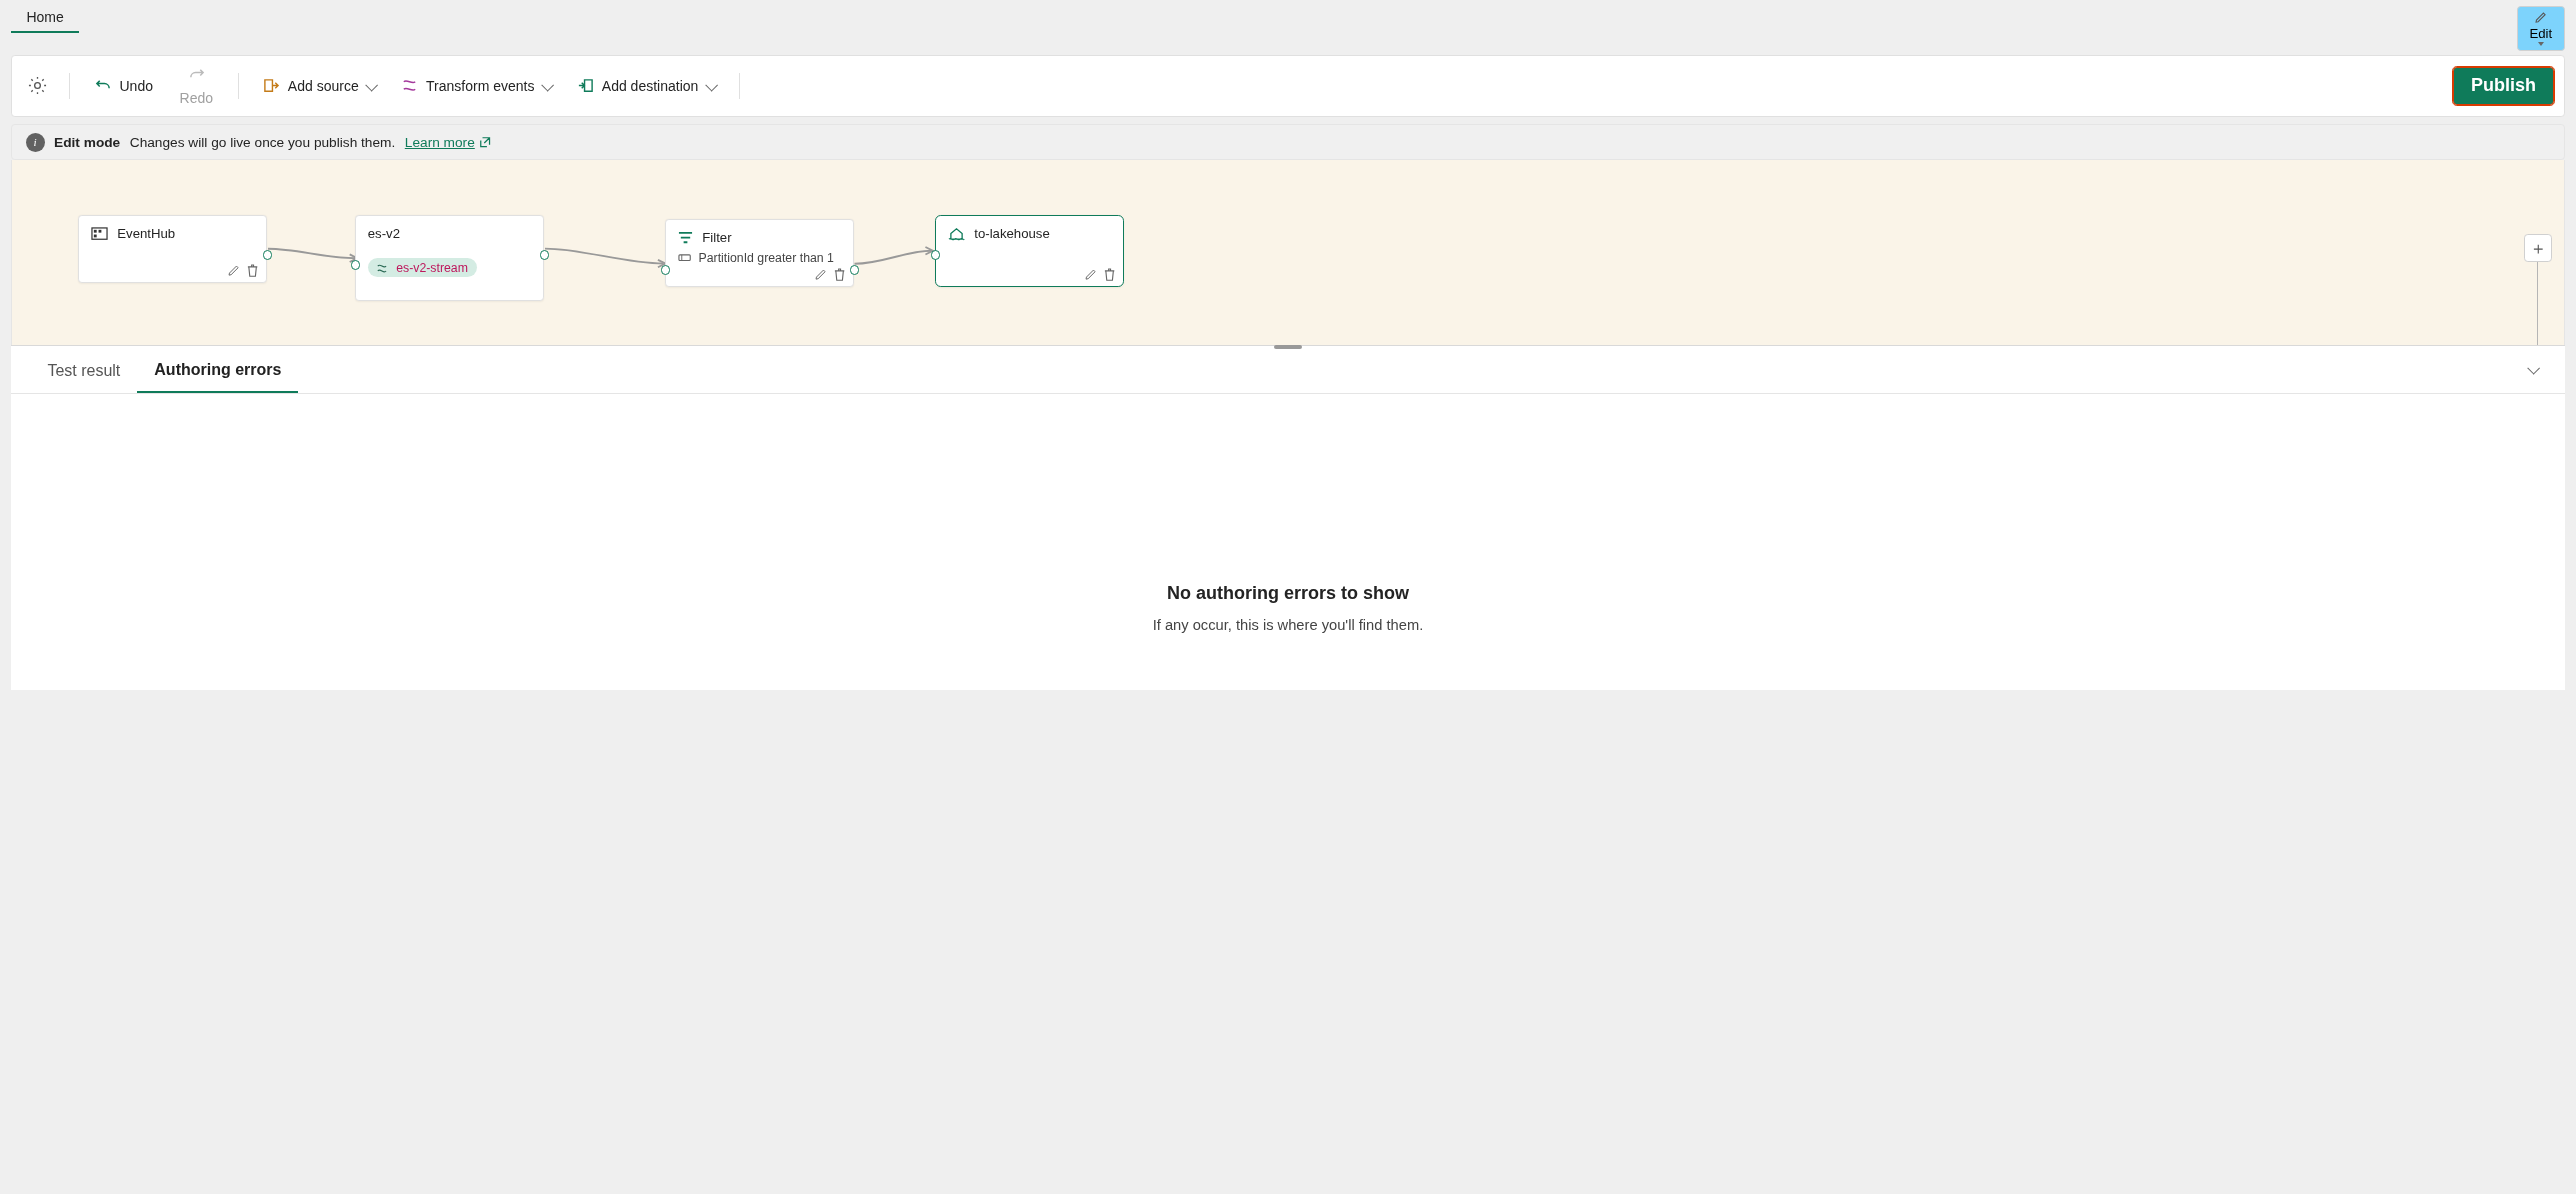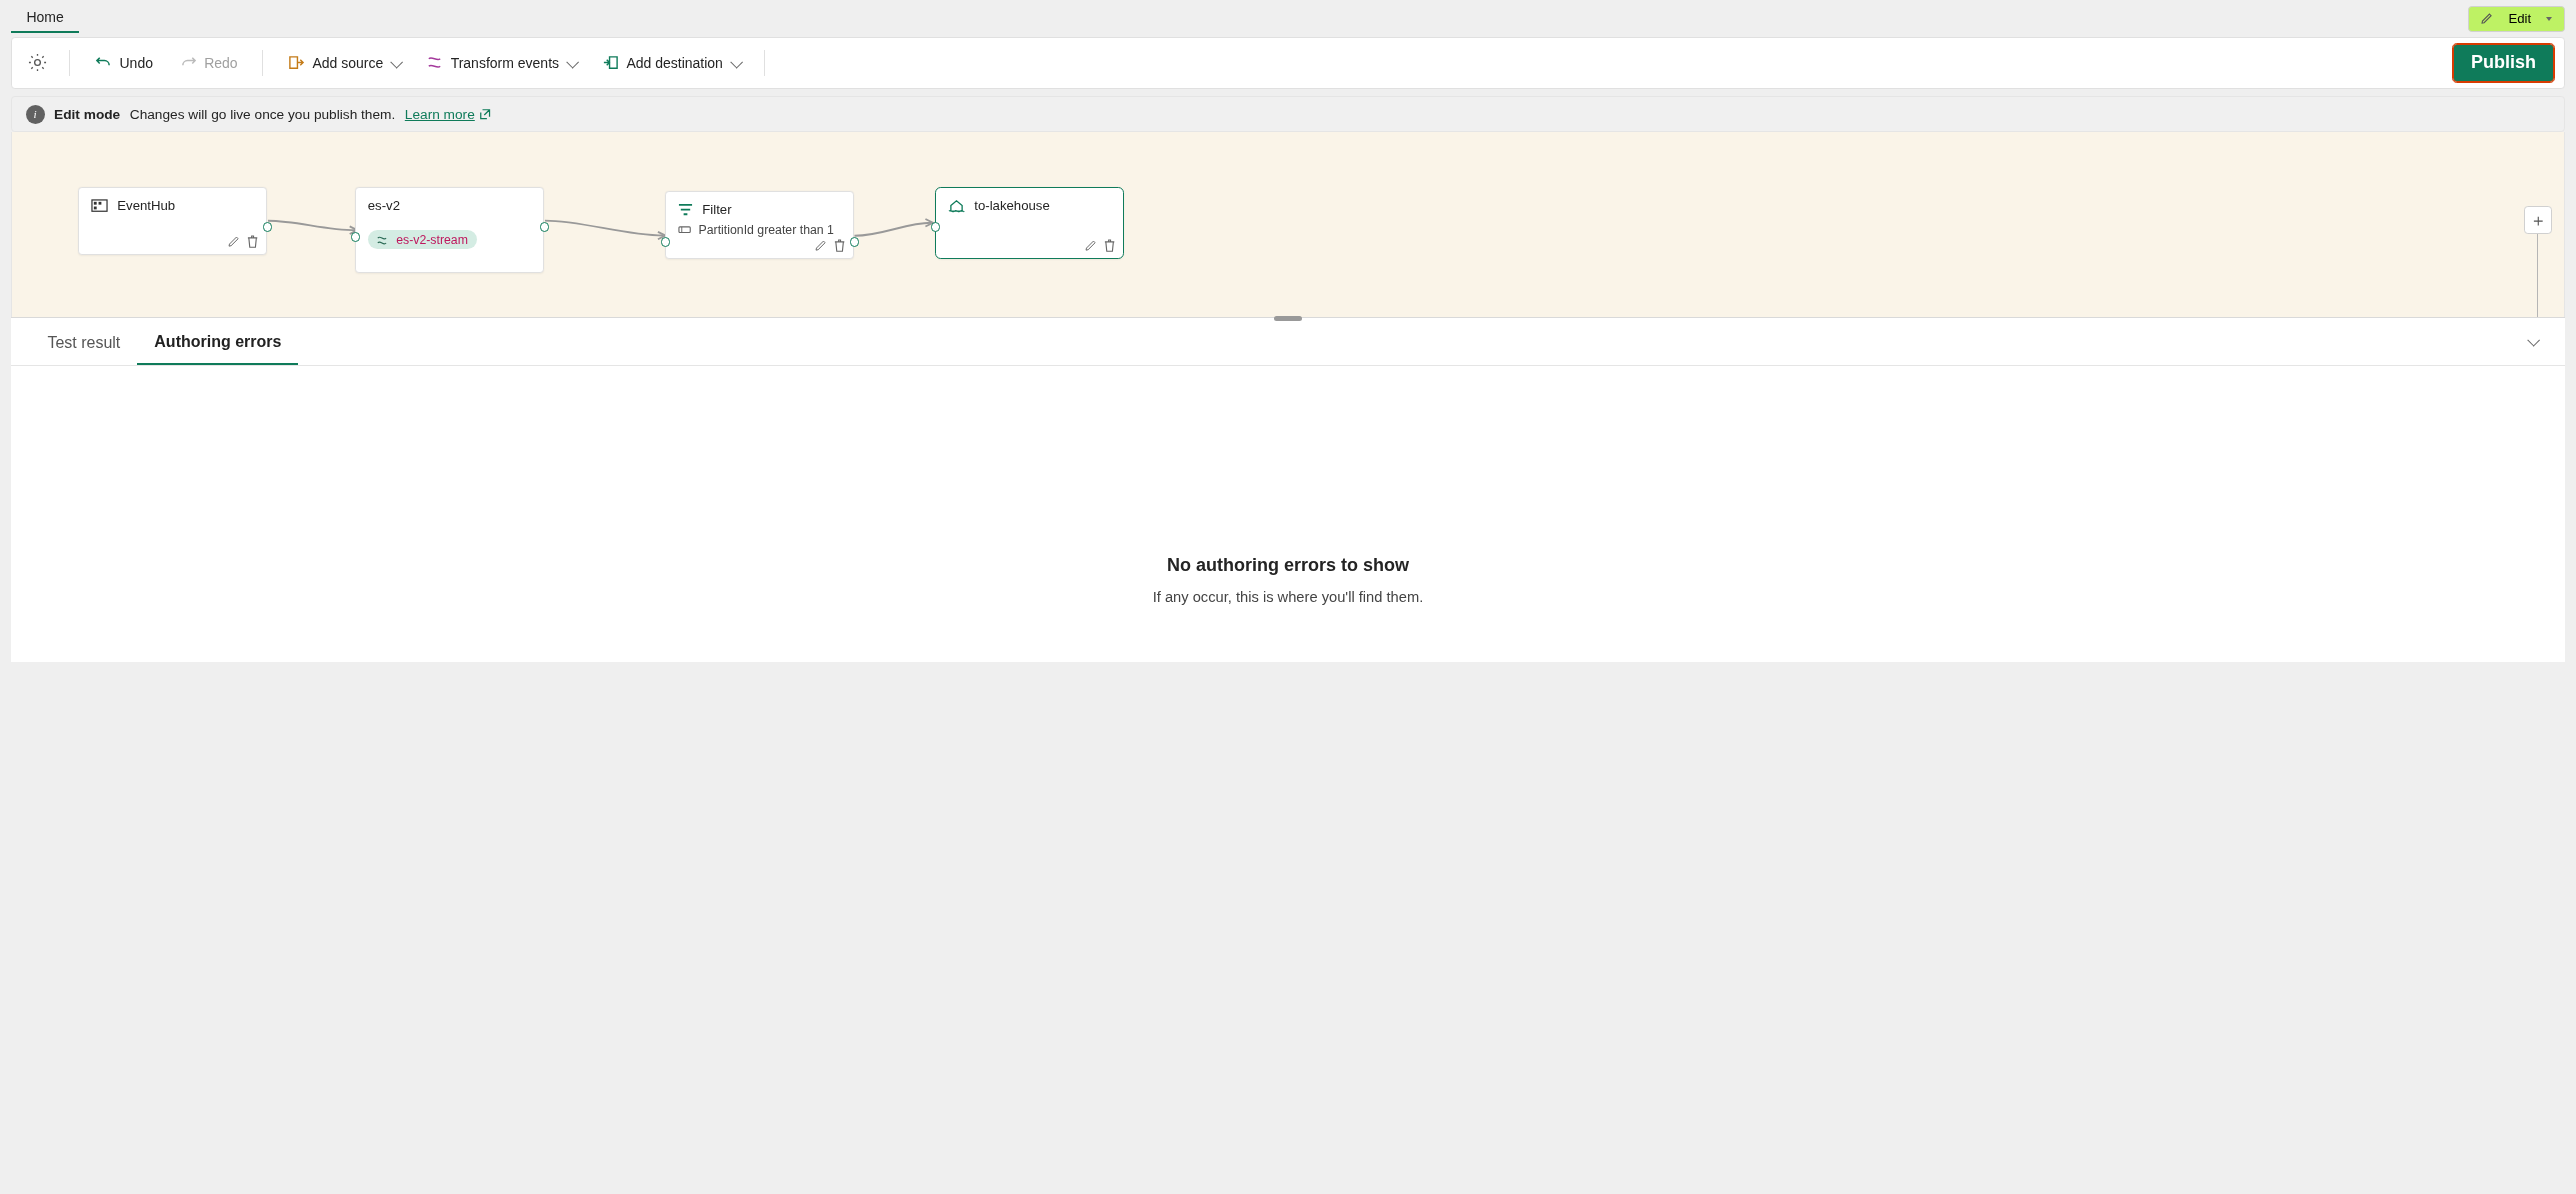--- a/index.html
+++ b/index.html
@@ -19,28 +19,29 @@
 }
 .home-tab {
   padding: 7.6px 15px 5.7px;
   font-size: 14px;
   border-bottom: 2.8px solid #0f7b5a;
   font-weight: 400;
 }
 .edit-btn {
   display: flex;
   align-items: center;
-  gap: 15px;
-  background: #bef264;
+  gap: 1px;
+  background: #7dd3fc;
   border: 0.9px solid #d1d1d1;
   border-radius: 3.8px;
   padding: 4.7px 11.4px;
   font-size: 13.2px;
   cursor: pointer;
   margin-top: 3.8px;
+  flex-direction: column;
 }
 
 
 .toolbar {
   display: flex;
   align-items: center;
   background: #fff;
   margin: 3.8px 11.4px 0 11.4px;
   border: 0.9px solid #e0e0e0;
   border-radius: 3.8px;
@@ -55,21 +56,21 @@
   margin: 0 5.7px;
 }
 .tool-btn {
   display: flex;
   align-items: center;
   gap: 7.6px;
   padding: 3.8px 7.6px;
   font-size: 14px;
   cursor: pointer;
 }
-.tool-btn.disabled { color: #a0a0a0; cursor: default; }
+.tool-btn.disabled { color: #a0a0a0; cursor: default; flex-direction: column; }
 .publish-btn {
   background: #0f7b5a;
   color: #fff;
   border: 1.9px solid #d83b01;
   border-radius: 3.8px;
   padding: 7.6px 17px;
   font-size: 18px;
   font-weight: 600;
   cursor: pointer;
   outline: 1.9px solid #d83b01;

